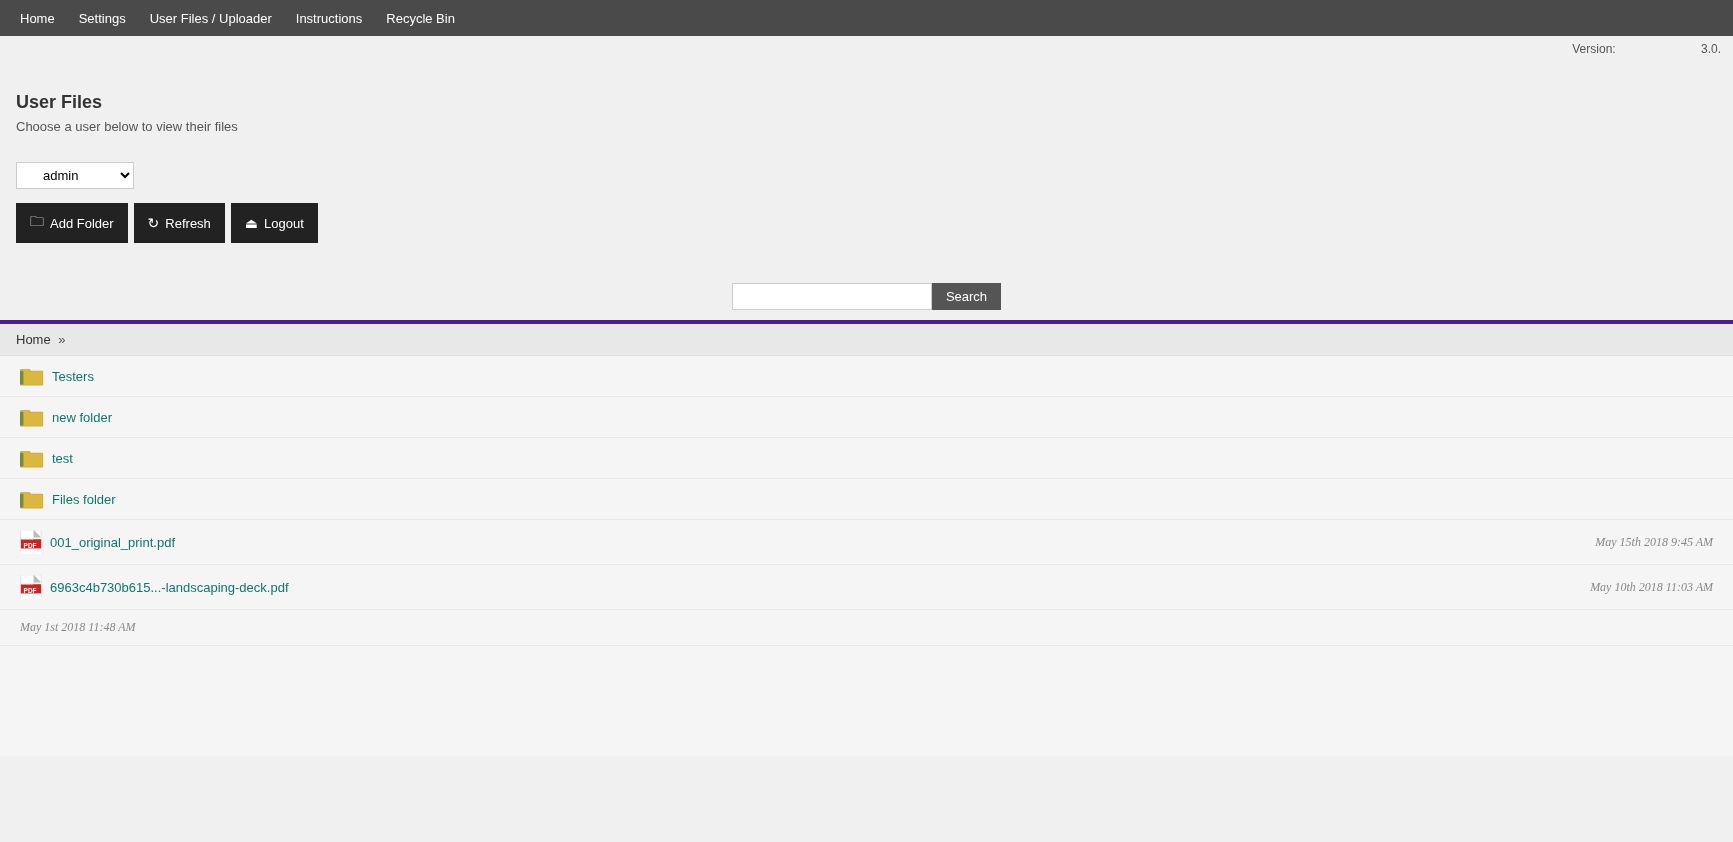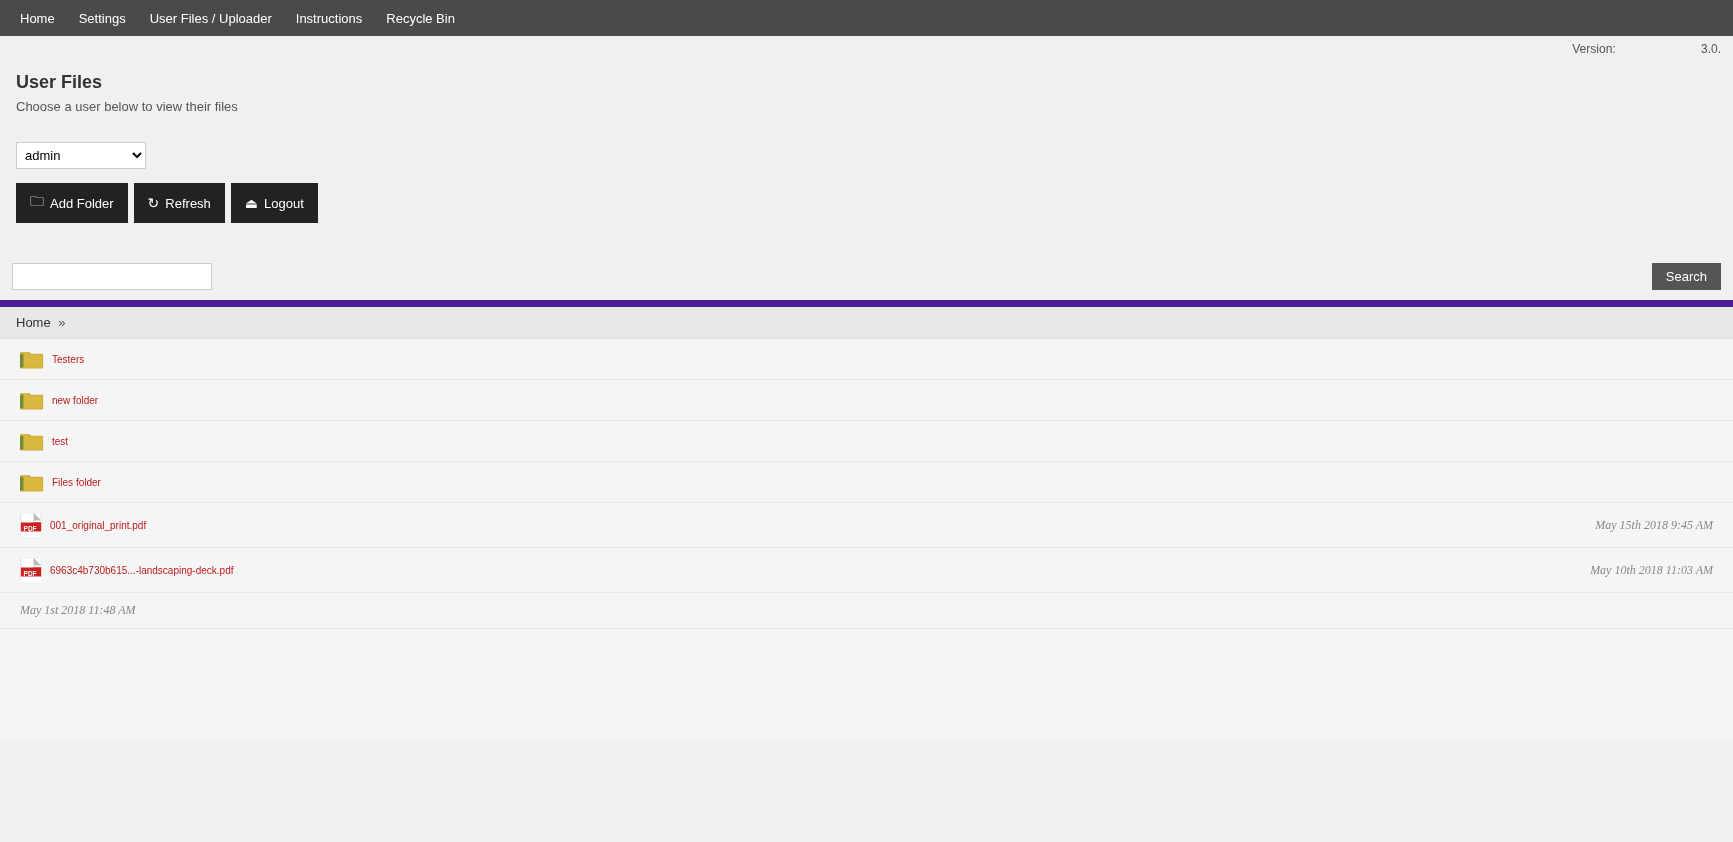--- a/index.html
+++ b/index.html
@@ -33,34 +33,35 @@
     }
 
     
     .content {
       padding: 10px 16px;
     }
     .page-title {
       font-size: 18px;
       font-weight: bold;
       margin-bottom: 6px;
+      margin-top: 20px;
     }
     .subtitle {
       font-size: 13px;
       color: #555;
       margin-bottom: 28px;
     }
 
     
     .user-select {
-      padding: 4px 4px;
+      padding: 4px 22px;
       font-size: 13px;
       border: 1px solid #ccc;
       background: #fff;
-      width: 130px;
+      width: 118px;
       margin-bottom: 14px;
       cursor: pointer;
     }
 
     
     .btn-bar {
       display: flex;
       gap: 6px;
       margin-bottom: 20px;
     }
@@ -72,21 +73,21 @@
       font-size: 13px;
       cursor: pointer;
       display: flex;
       align-items: center;
       gap: 6px;
     }
 
     
     .search-bar {
       display: flex;
-      justify-content: space-between;
+      justify-content: center;
       align-items: center;
       gap: 0;
       margin-bottom: 0;
       padding: 10px 12px;
     }
     .search-input {
       border: 1px solid #ccc;
       padding: 5px 8px;
       font-size: 13px;
       width: 200px;
@@ -97,21 +98,21 @@
       color: #fff;
       border: none;
       padding: 6px 14px;
       font-size: 13px;
       cursor: pointer;
     }
 
     
     .breadcrumb-bar {
       background: #e8e8e8;
-      border-top: 7px solid #4c1d95;
+      border-top: 4px solid #4c1d95;
       border-bottom: 1px solid #ddd;
       padding: 8px 16px;
       font-size: 13px;
       color: #555;
     }
 
     
     .file-list {
       background: #f5f5f5;
       min-height: 400px;
@@ -130,22 +131,22 @@
       align-items: center;
       gap: 8px;
     }
     .file-date {
       font-size: 12px;
       color: #888;
       font-style: italic;
       font-family: Liberation Serif, serif;
     }
     .file-name {
-      font-size: 10px;
-      color: #b91c1c;
+      font-size: 13px;
+      color: #0f766e;
     }
 
     
     .folder-icon {
       width: 24px;
       height: 20px;
       display: inline-block;
       flex-shrink: 0;
     }
 

